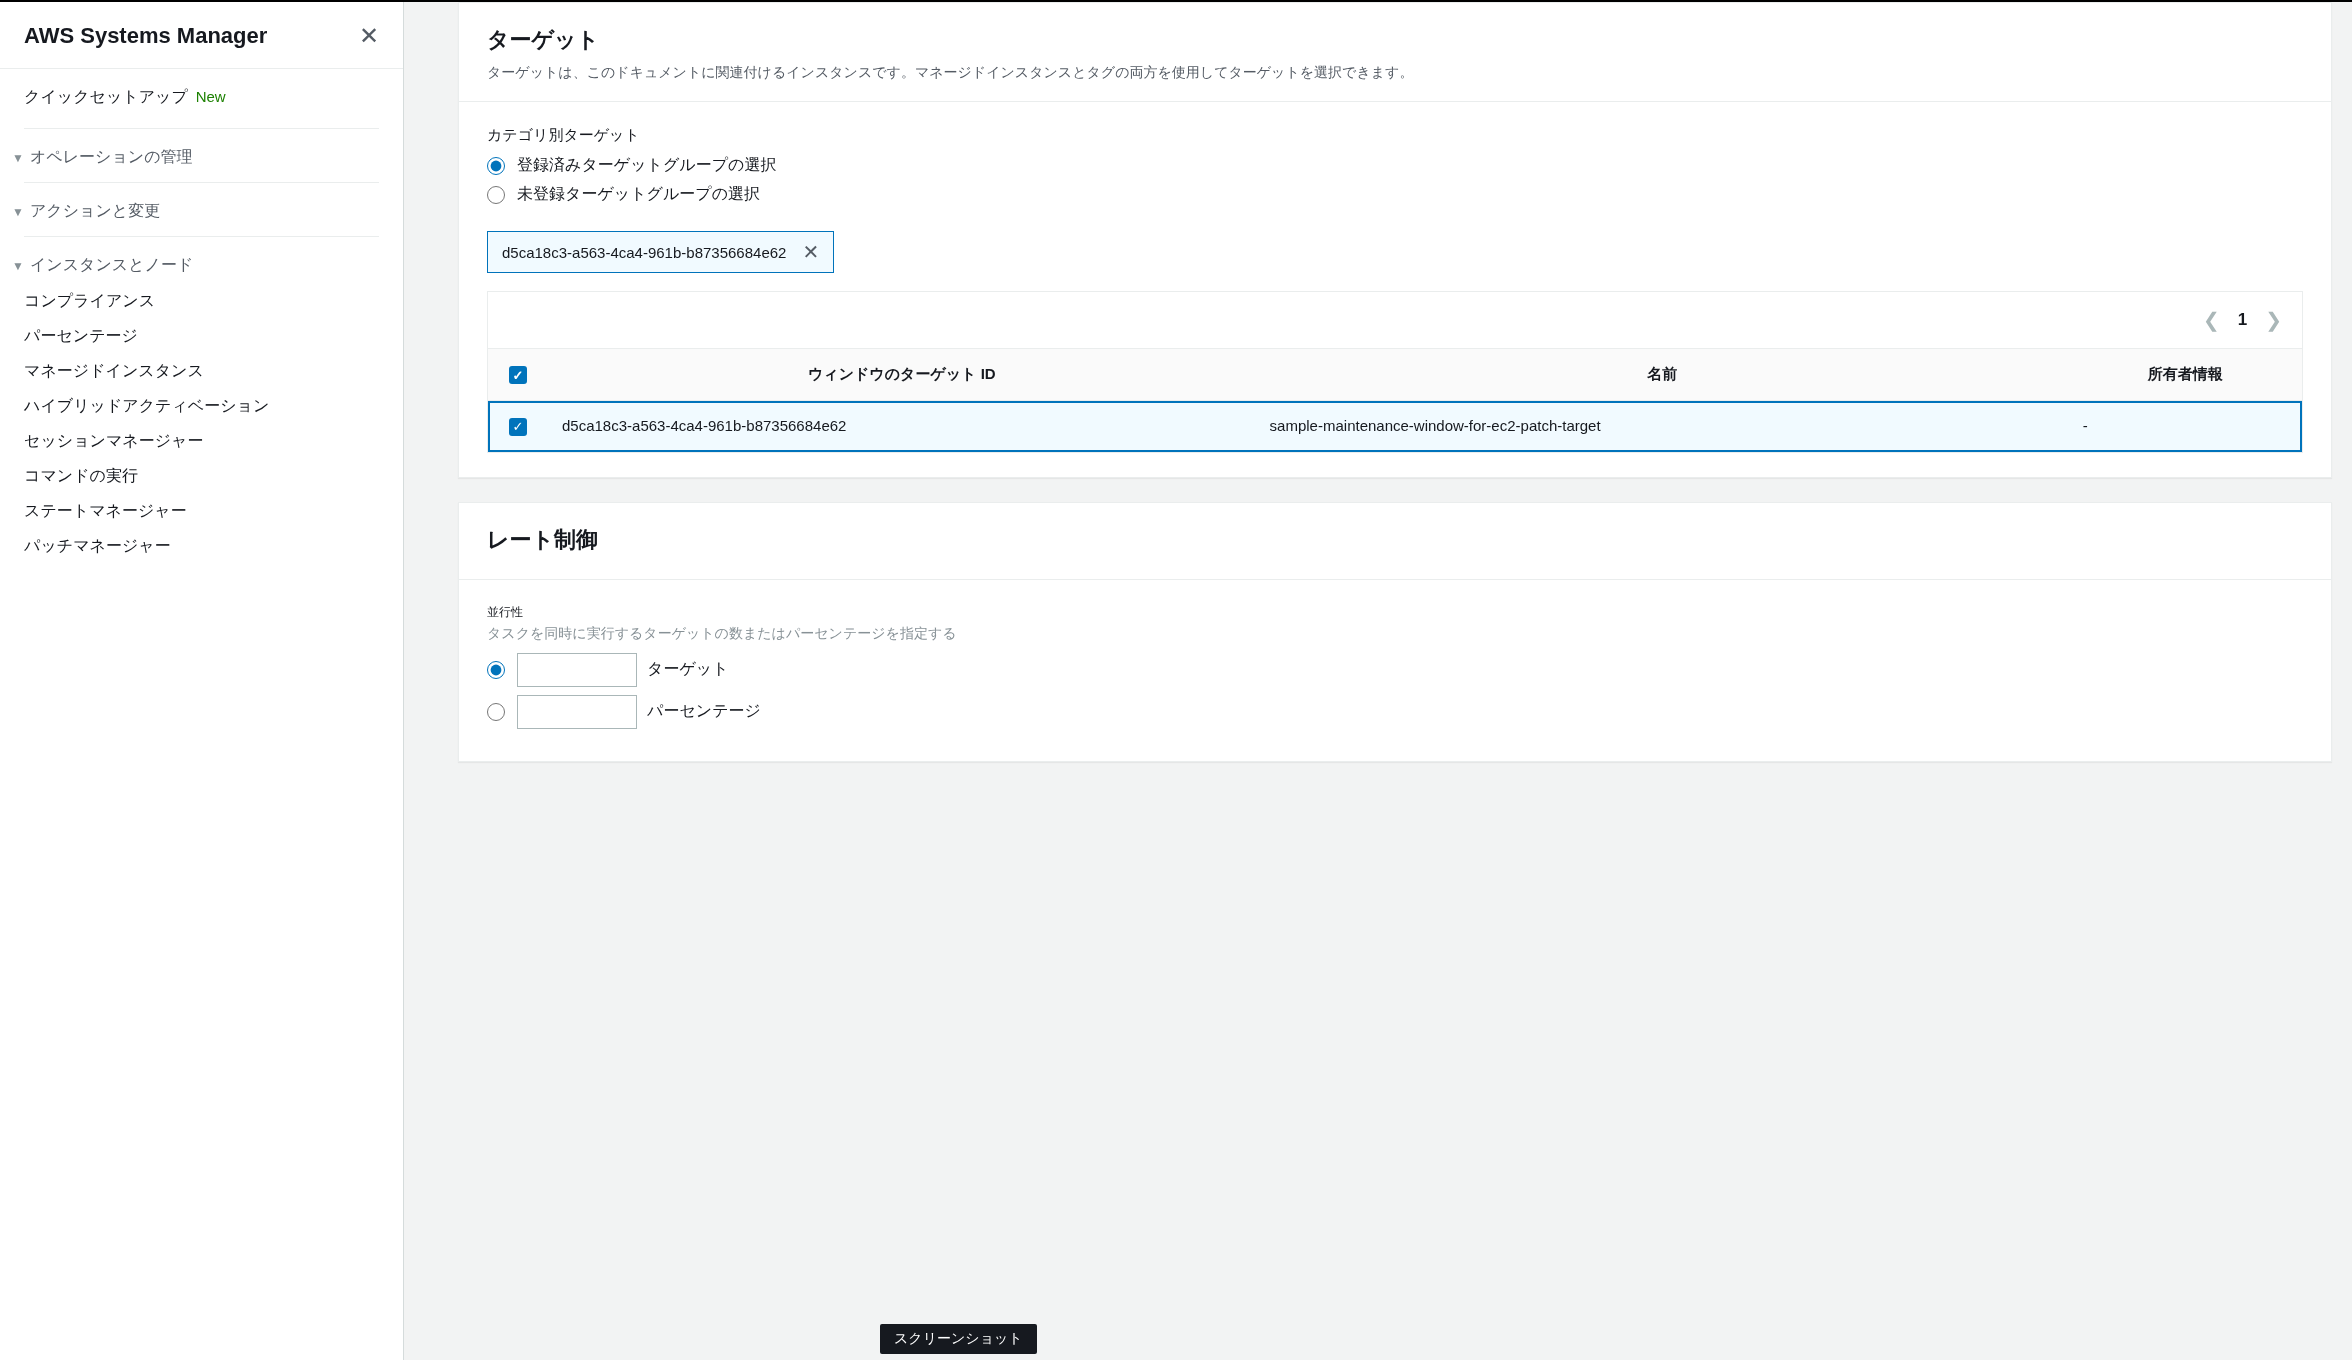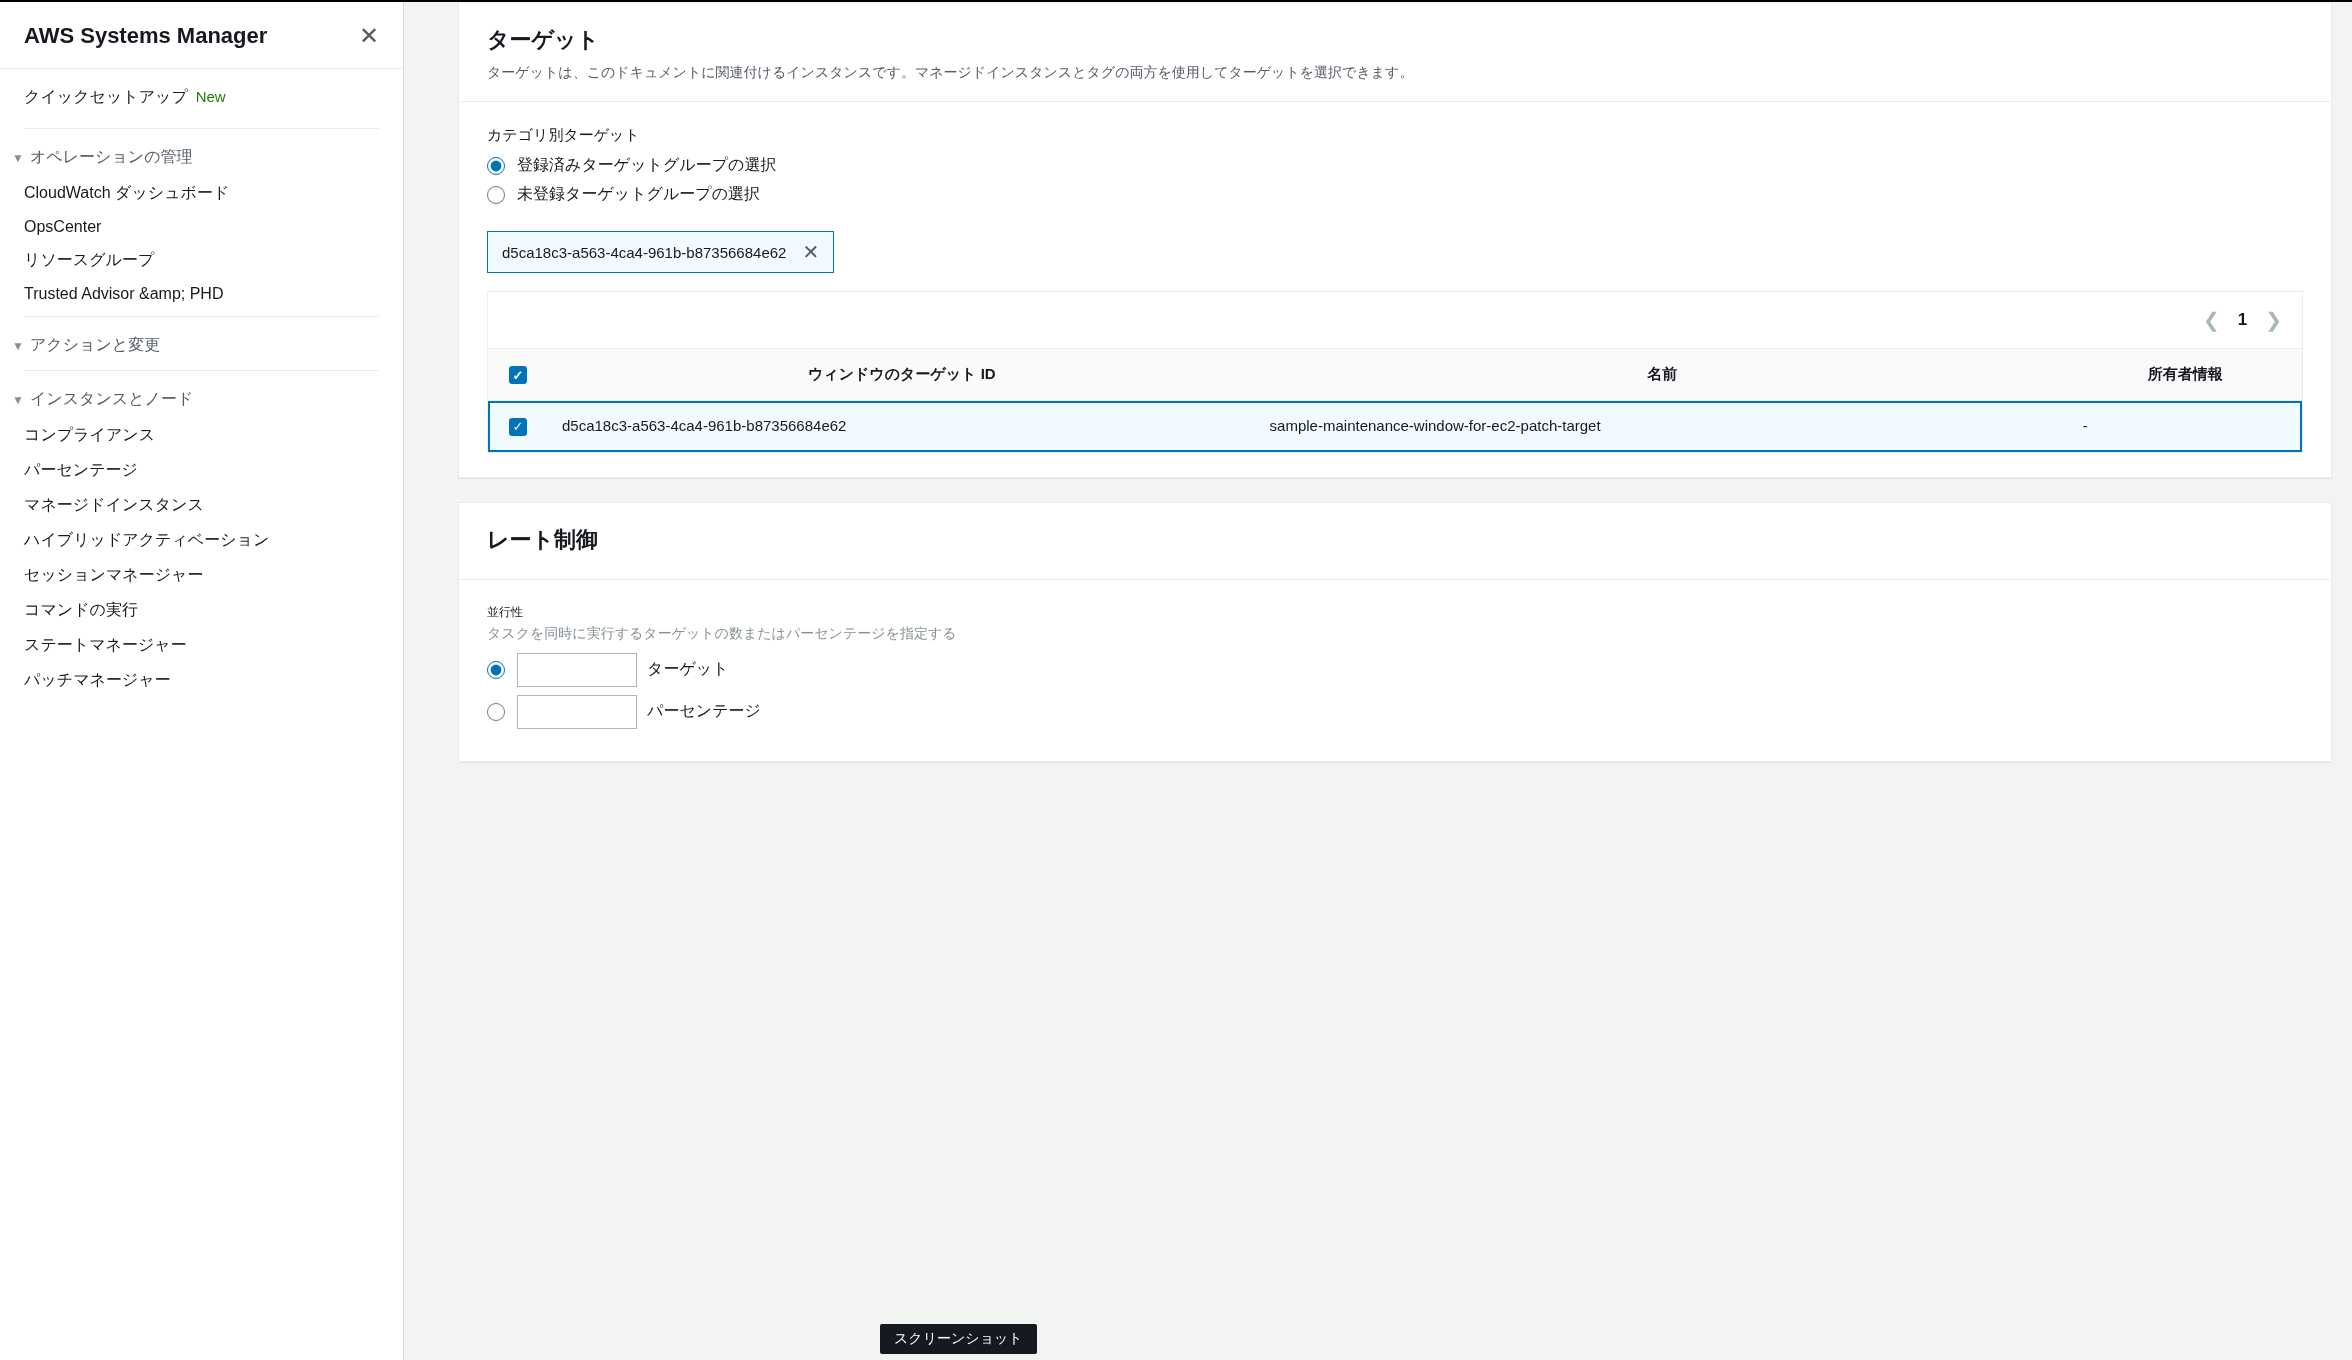--- a/index.html
+++ b/index.html
@@ -264,26 +264,20 @@
     <div class="sidebar-quick">
       <span class="sidebar-quick-text">クイックセットアップ</span>
       <span class="new-badge">New</span>
     </div>
 
     <hr class="sidebar-divider">
 
     <div class="sidebar-group-header">
       <span class="caret">▼</span>
       <span>オペレーションの管理</span>
-    </div>
-    <div class="sidebar-section">
-      <div class="sidebar-item">CloudWatch ダッシュボード</div>
-      <div class="sidebar-item">OpsCenter</div>
-      <div class="sidebar-item">リソースグループ</div>
-      <div class="sidebar-item">Trusted Advisor &amp;amp; PHD</div>
     </div>
 
     <hr class="sidebar-divider">
 
     <div class="sidebar-group-header">
       <span class="caret">▼</span>
       <span>アクションと変更</span>
     </div>
 
     <hr class="sidebar-divider">

